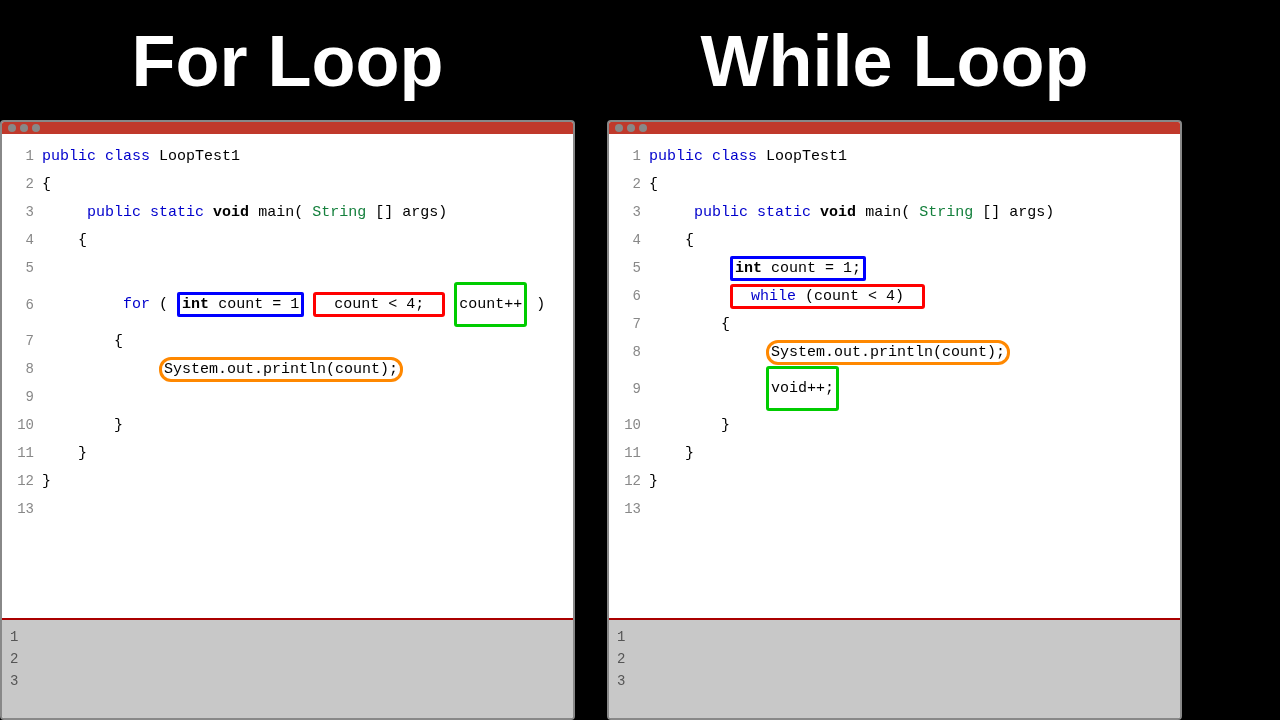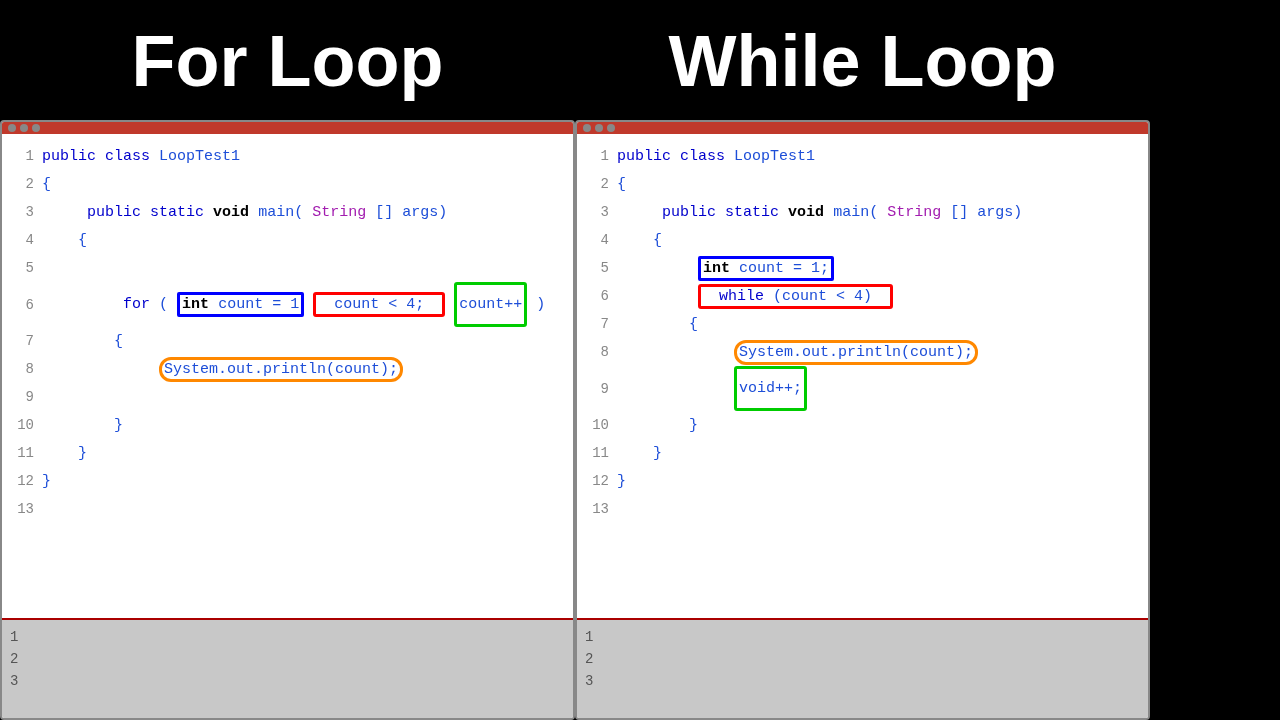--- a/index.html
+++ b/index.html
@@ -8,20 +8,21 @@
       width: 1280px;
       height: 720px;
       overflow: hidden;
       font-family: Arial, sans-serif;
     }
 
     .main-container {
       display: flex;
       width: 1021px;
       height: 720px;
+      gap: 32px;
     }
 
     .left-panel, .right-panel {
       flex: 1;
       display: flex;
       flex-direction: column;
       align-items: center;
       padding-top: 20px;
     }
 
@@ -84,22 +85,22 @@
       flex-shrink: 0;
       font-size: 14px;
     }
 
     .code-content {
       flex: 1;
     }
 
     .kw { color: #0000cc; font-weight: normal; }
     .kw2 { color: #000000; font-weight: bold; }
-    .str { color: #a21caf; }
-    .normal { color: #1d4ed8; }
+    .str { color: #15803d; }
+    .normal { color: #000000; }
 
     .bottom-strip {
       background: #c8c8c8;
       height: 100px;
       border-top: 2px solid #a00;
       padding: 6px 8px;
       width: 575px;
     }
 
     .bottom-line-num {

